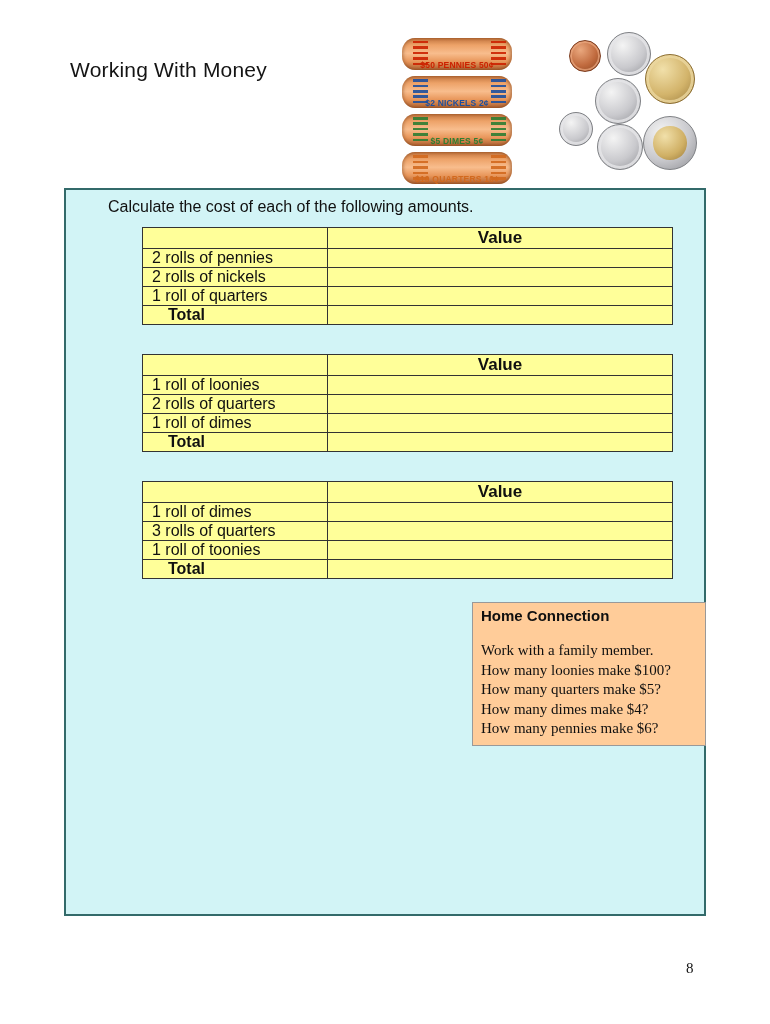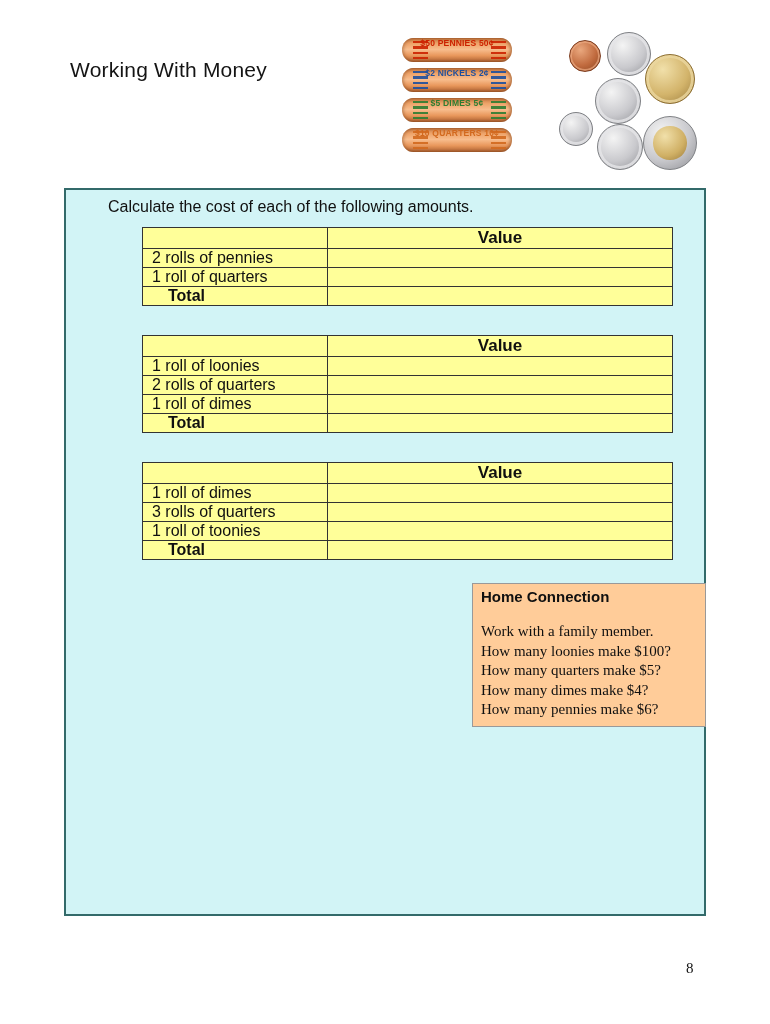--- a/index.html
+++ b/index.html
@@ -8,24 +8,24 @@
     position:relative; width:770px; height:1024px; background:#ffffff;
     font-family:"Liberation Sans", sans-serif; color:#111; overflow:hidden;
   }
   .page-title {
     position:absolute; left:70px; top:58px;
     font-size:21px; letter-spacing:.2px; color:#141414;
   }
   
   .rolls { position:absolute; left:402px; top:38px; width:110px; }
   .roll {
-    position:relative; height:24px; margin-bottom:6px;
+    position:relative; height:32px; margin-bottom:6px;
     border-radius:13px / 14px;
     background:linear-gradient(180deg,#c0733d 0%, #eda268 22%, #f8bd8d 48%, #e8965a 74%, #aa5f30 100%);
-    display:flex; align-items:flex-start; justify-content:center;
+    display:flex; align-items:flex-end; justify-content:center;
     box-shadow:inset -2px 0 3px rgba(120,60,20,.45), inset 2px 0 3px rgba(120,60,20,.35);
   }
   .roll::before, .roll::after {
     content:""; position:absolute; top:3px; bottom:3px; width:15px;
     background:repeating-linear-gradient(180deg, var(--stripe,#c33) 0 2.5px, rgba(0,0,0,0) 2.5px 5.5px);
     opacity:.9;
   }
   .roll::before { left:11px; } .roll::after { right:6px; }
   .roll-label { font-size:8.5px; font-weight:bold; white-space:nowrap; letter-spacing:.2px; z-index:1; }
   
@@ -114,20 +114,24 @@
       <tbody>
           <tr>
         <th></th>
         <th class="value-head">Value</th>
       </tr>
       <tr>
         <td>2 rolls of pennies</td>
         <td></td>
       </tr>
       <tr>
+        <td>2 rolls of nickels</td>
+        <td></td>
+      </tr>
+      <tr>
         <td>1 roll of quarters</td>
         <td></td>
       </tr>
       <tr>
         <td class="total-cell">Total</td>
         <td></td>
       </tr>
     </tbody>
       </table>
 

